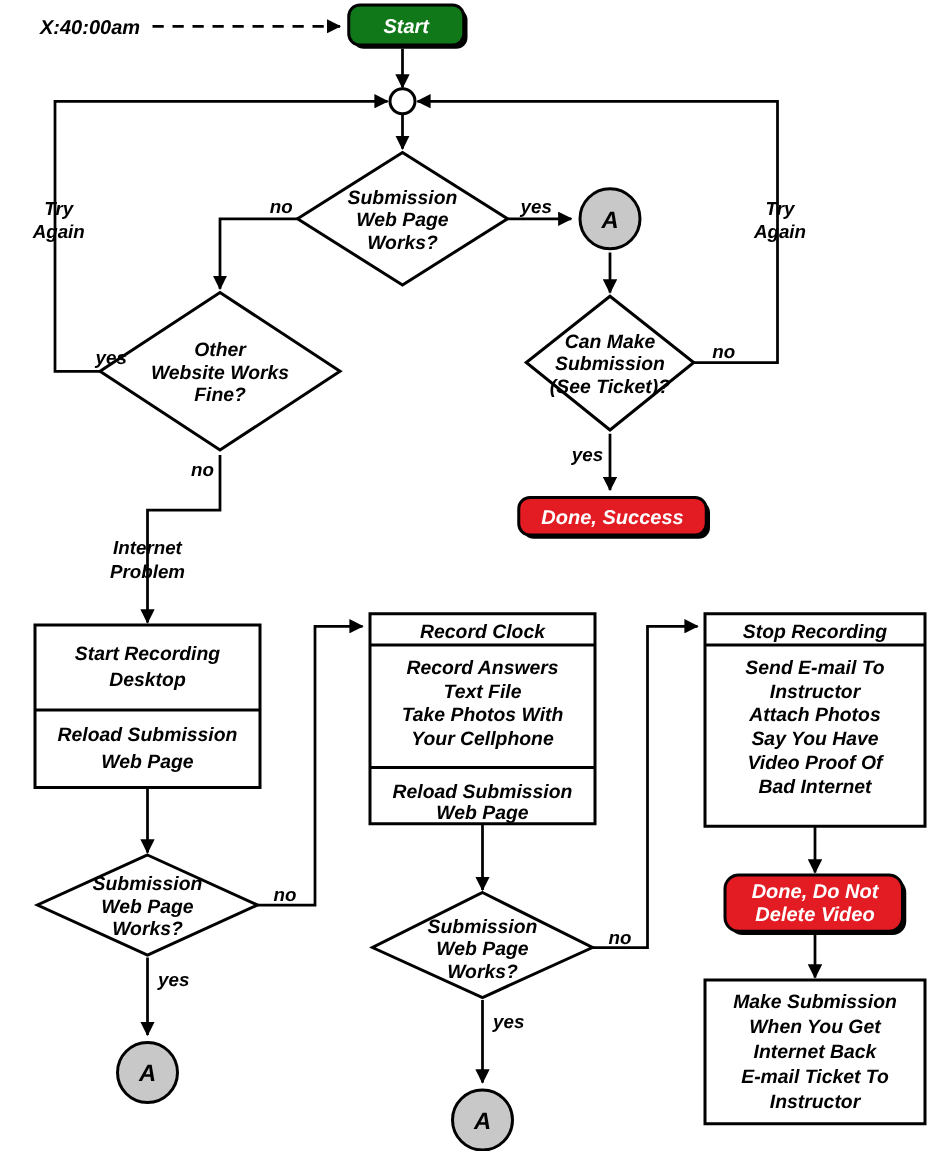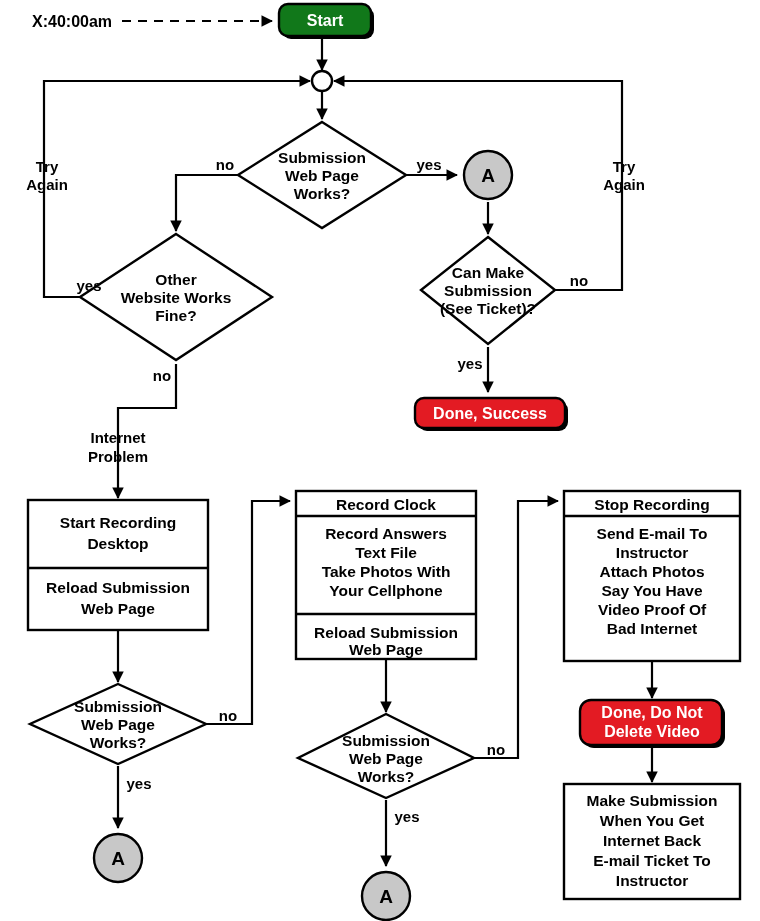--- a/index.html
+++ b/index.html
@@ -10,20 +10,21 @@
   body {
     width: 760px;
     height: 921px;
     font-family: "Liberation Sans", sans-serif;
   }
   #flowchart-root {
     position: relative;
     width: 760px;
     height: 921px;
     overflow: hidden;
+    font-style: italic;
   }
   svg#chart {
     display: block;
     width: 760px;
     height: 921px;
   }
   .edge {
     fill: none;
     stroke: #000000;
     stroke-width: 2.2;

